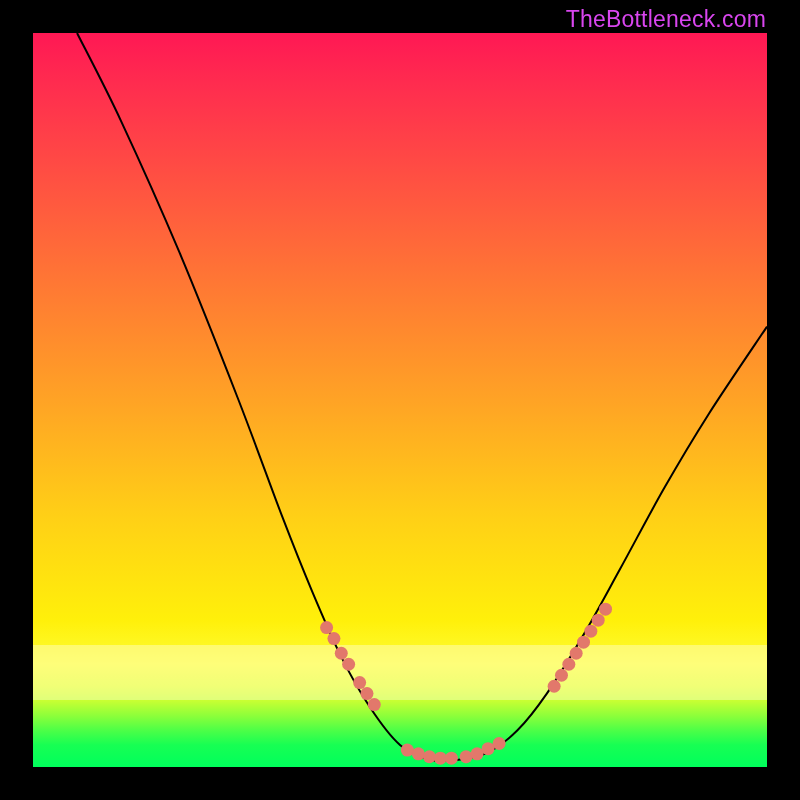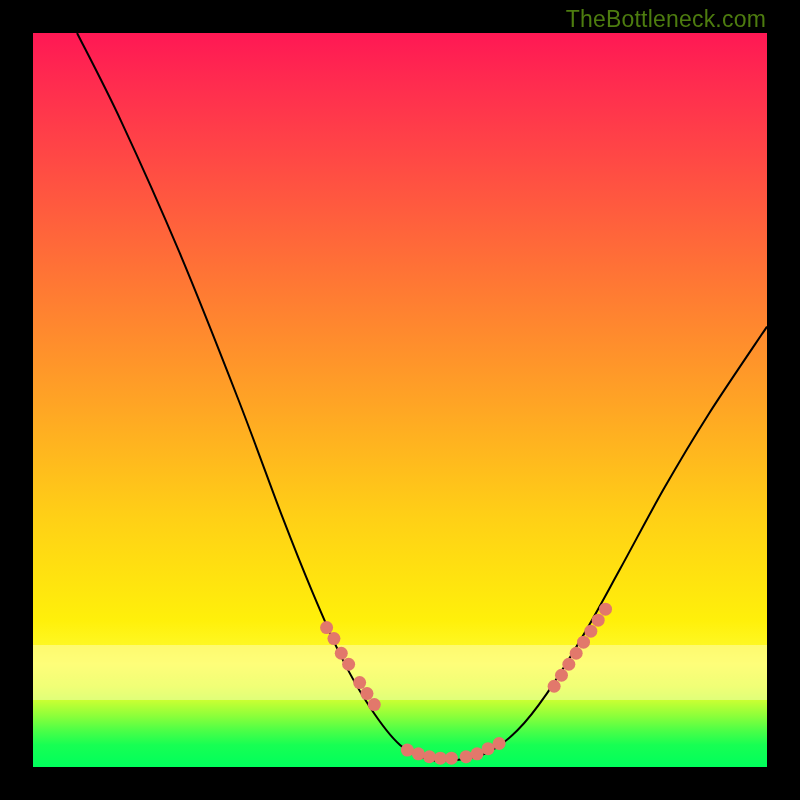--- a/index.html
+++ b/index.html
@@ -51,21 +51,21 @@
     top: 645px; 
     width: 734px;
     height: 55px;
     background: rgba(255, 255, 220, 0.42);
     pointer-events: none;
   }
   .watermark {
     position: absolute;
     top: 6px;
     right: 34px;
-    color: #4d7c0f;
+    color: #d946ef;
     font-size: 23px;
     font-weight: 500;
     letter-spacing: 0.2px;
     user-select: none;
   }
   svg.curve {
     position: absolute;
     left: 33px;
     top: 33px;
     width: 734px;

